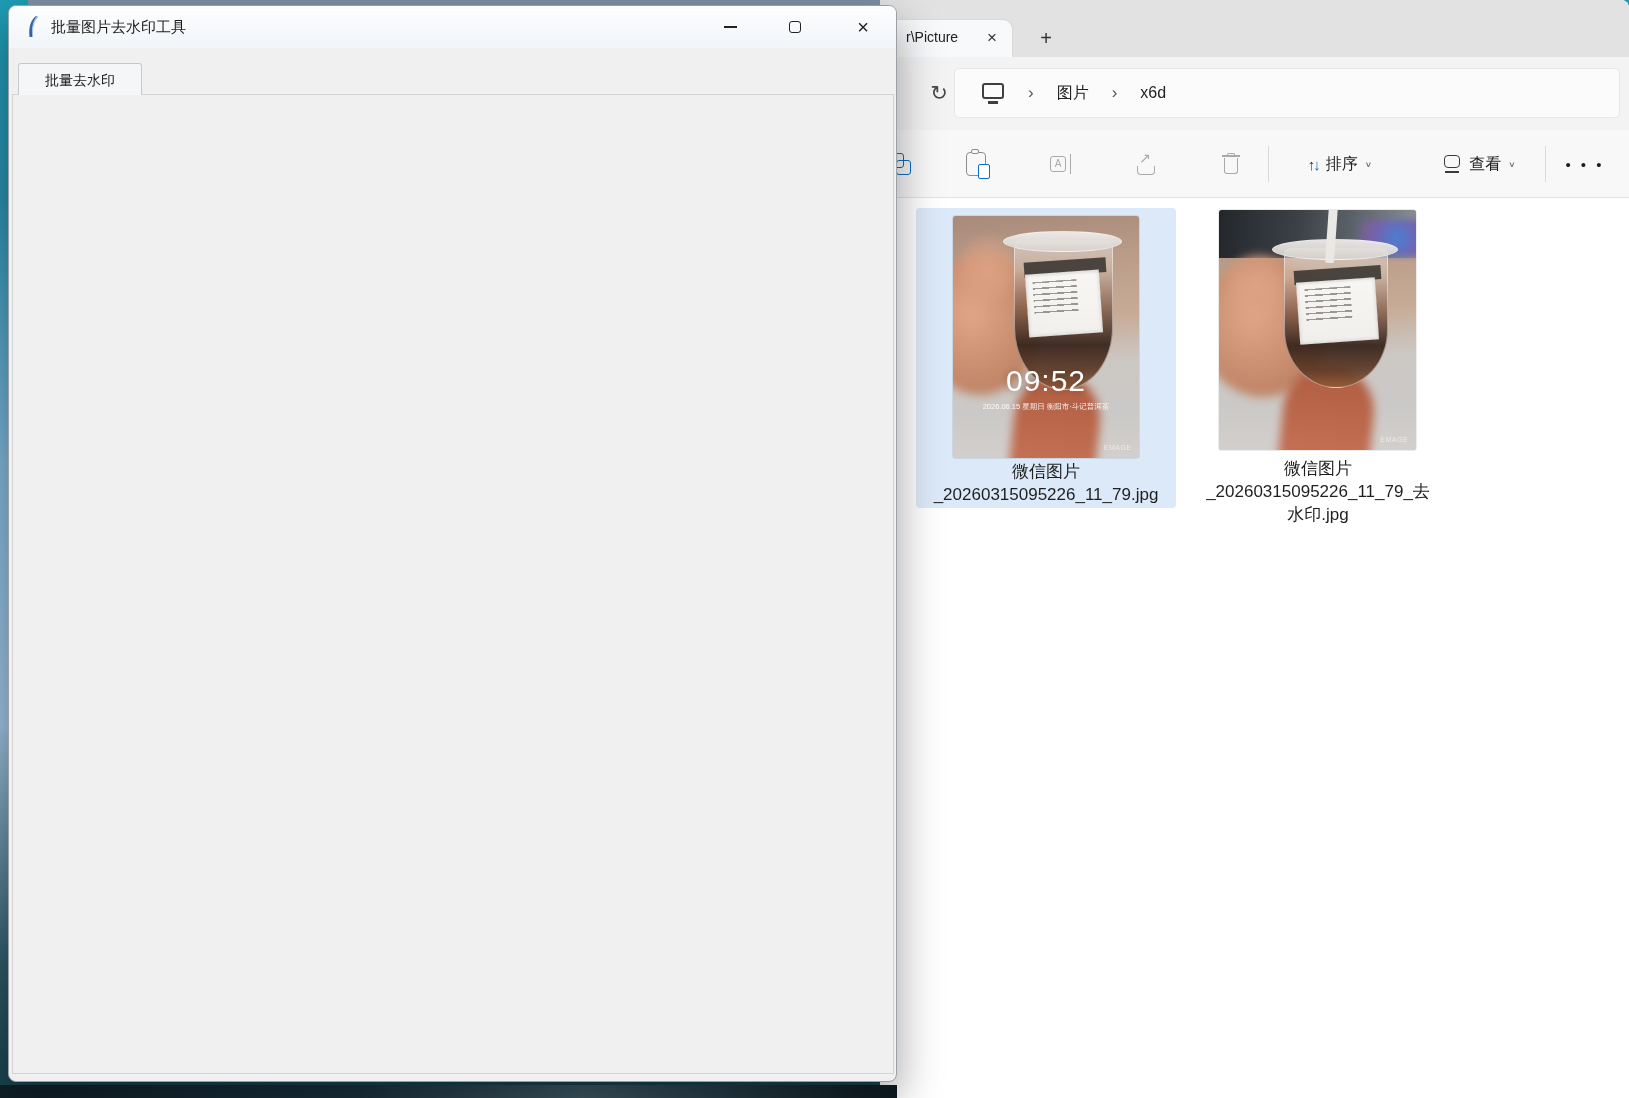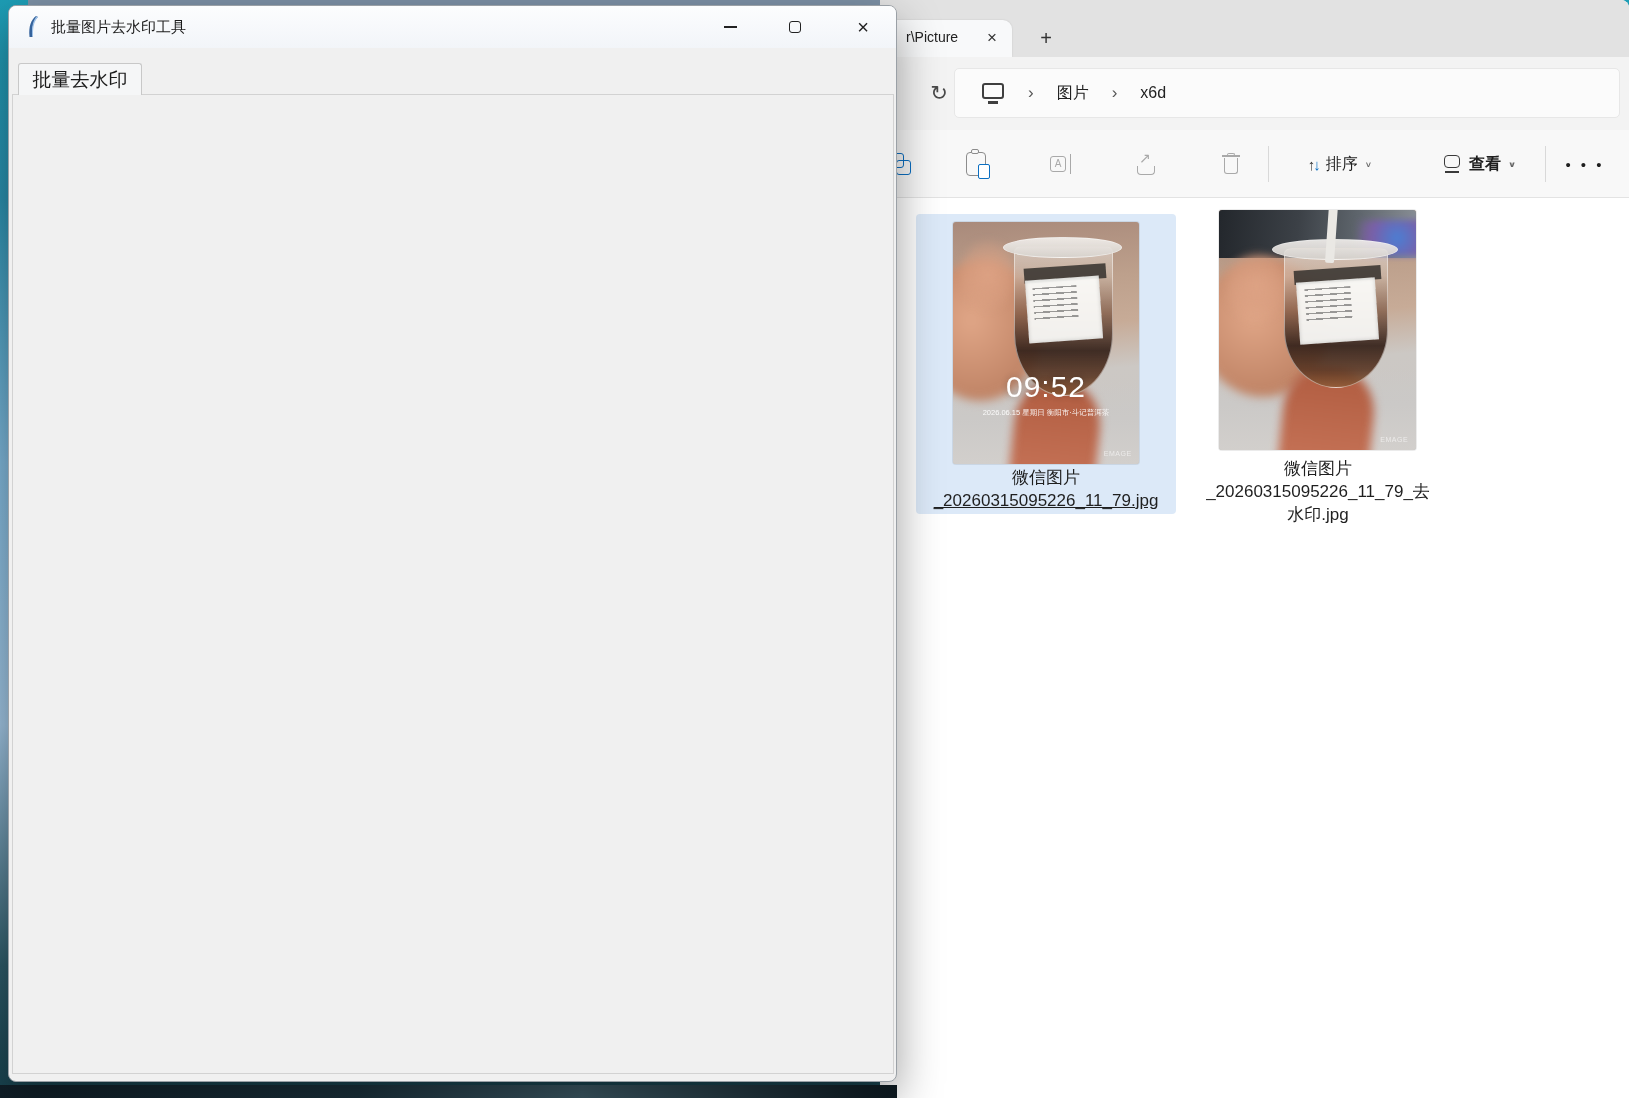--- a/index.html
+++ b/index.html
@@ -83,21 +83,21 @@
   
   #appwin { left:8px; top:5px; width:889px; height:1077px; background:#f0f0f0; border:1px solid #9aa0a6; border-radius:8px; box-shadow:0 18px 45px rgba(0,0,0,.38); z-index:10; overflow:hidden; }
   #titlebar { left:0; top:0; width:100%; height:42px; background:linear-gradient(180deg,#fcfdfe 0%,#f2f5f9 100%); }
   #app-icon { left:14px; top:9px; width:22px; height:24px; }
   #app-title { left:42px; top:0; height:42px; line-height:42px; font-size:15px; color:#1b1b1b; }
   .winbtn { top:4px; width:44px; height:34px; display:flex; align-items:center; justify-content:center; }
   #btn-min { left:699px; } #btn-max { left:764px; } #btn-close { left:832px; }
   #btn-min .g { width:13px; height:1.6px; background:#222; }
   #btn-max .g { width:12px; height:12px; border:1.6px solid #222; border-radius:3px; }
   #btn-close .g { font-size:20px; color:#222; line-height:20px; }
-  #nb-tab { left:9px; top:57px; width:124px; height:32px; background:#f5f6f7; border:1px solid #c8c8c8; border-bottom:none; border-radius:3px 3px 0 0; text-align:center; line-height:32px; font-size:19px; z-index:3; }
+  #nb-tab { left:9px; top:57px; width:124px; height:32px; background:#f5f6f7; border:1px solid #c8c8c8; border-bottom:none; border-radius:3px 3px 0 0; text-align:center; line-height:32px; font-size:14px; z-index:3; }
   #nb-pane { left:3px; top:88px; width:882px; height:980px; background:#f0f0f0; border:1px solid #d2d2d2; z-index:2; }
 
   .groupbox { position:absolute; border:1px solid #c6c6c6; }
   .grouplabel { position:absolute; top:-10px; left:9px; background:#f0f0f0; padding:0 5px; font-size:14px; color:#2d2d2d; }
   #grp-params { left:21px; top:119px; width:828px; height:184px; }
   #grp-progress { left:21px; top:532px; width:828px; height:513px; }
 
   .fldlabel { position:absolute; font-size:15px; color:#1b1b1b; }
   .tkinput { position:absolute; height:32px; background:#fff; border:1px solid #999; font-size:15px; color:#1b1b1b; padding:0 8px; font-family:"Liberation Sans","DejaVu Sans",sans-serif; }
   .tkbtn { position:absolute; height:33px; background:linear-gradient(180deg,#fefefe,#f3f3f3); border:1px solid #ababab; border-radius:3px; font-size:15px; color:#1b1b1b; text-align:center; display:flex; align-items:center; justify-content:center; }
@@ -172,53 +172,53 @@
           <span class="lid"></span>
           <span class="bin"></span>
         </span>
     </div>
     <div class="cmd-sep" style="left:388px;"></div>
     <div class="cmd sort-group" style="left:405px;width:110px;">
       <span class="sort-arrows"><span class="up">↑</span><span class="down">↓</span></span>
       <span>排序</span>
       <span class="chev-small">∨</span>
     </div>
-    <div class="cmd view-group" style="left:545px;width:110px;font-weight:bold;">
+    <div class="cmd view-group" style="left:545px;width:110px;">
       <span class="view-icon">
           <span class="sq"></span>
           <span class="ln"></span>
         </span>
       <span>查看</span>
       <span class="chev-small">∨</span>
     </div>
     <div class="cmd-sep" style="left:665px;"></div>
     <div class="cmd more-dots" style="left:675px;width:60px;">• • •</div>
   </div>
 
   <div id="ex-content" class="abs">
 
-    <div class="tile selected" style="left:36px;top:15px;width:260px;height:300px;">
+    <div class="tile selected" style="left:36px;top:9px;width:260px;height:300px;">
       <div class="photo" style="left:37px;top:8px;width:186px;height:242px;">
         <div class="ph-bg"></div>
           <div class="ph-fleece"></div>
         <div class="ph-hand"></div>
           <div class="ph-thumb"></div>
           <div class="ph-arm"></div>
         <div class="ph-cup"></div>
           <div class="ph-lid"></div>
         <div class="ph-labelband"></div>
           <div class="ph-label">
             <div class="ph-marks"></div>
           </div>
         <div class="ph-time">09:52</div>
         <div class="ph-caption">2026.06.15 星期日  衡阳市·斗记普洱茶</div>
         <div class="ph-corner">EMAGE</div>
       </div>
       <div class="fname" style="top:252px;">微信图片</div>
-      <div class="fname" style="top:275px;text-decoration:underline;">_20260315095226_11_79.jpg</div>
+      <div class="fname" style="top:275px;">_20260315095226_11_79.jpg</div>
     </div>
 
     <div class="tile" style="left:318px;top:9px;width:240px;height:330px;">
       <div class="photo" style="left:21px;top:2px;width:197px;height:240px;">
         <div class="ph-bg"></div>
           <div class="ph-fleece"></div>
         <div class="ph-deskband"></div>
           <div class="ph-blue"></div>
         <div class="ph-hand" style="left:-10%;top:20%;"></div>
           <div class="ph-thumb" style="top:18%;"></div>

